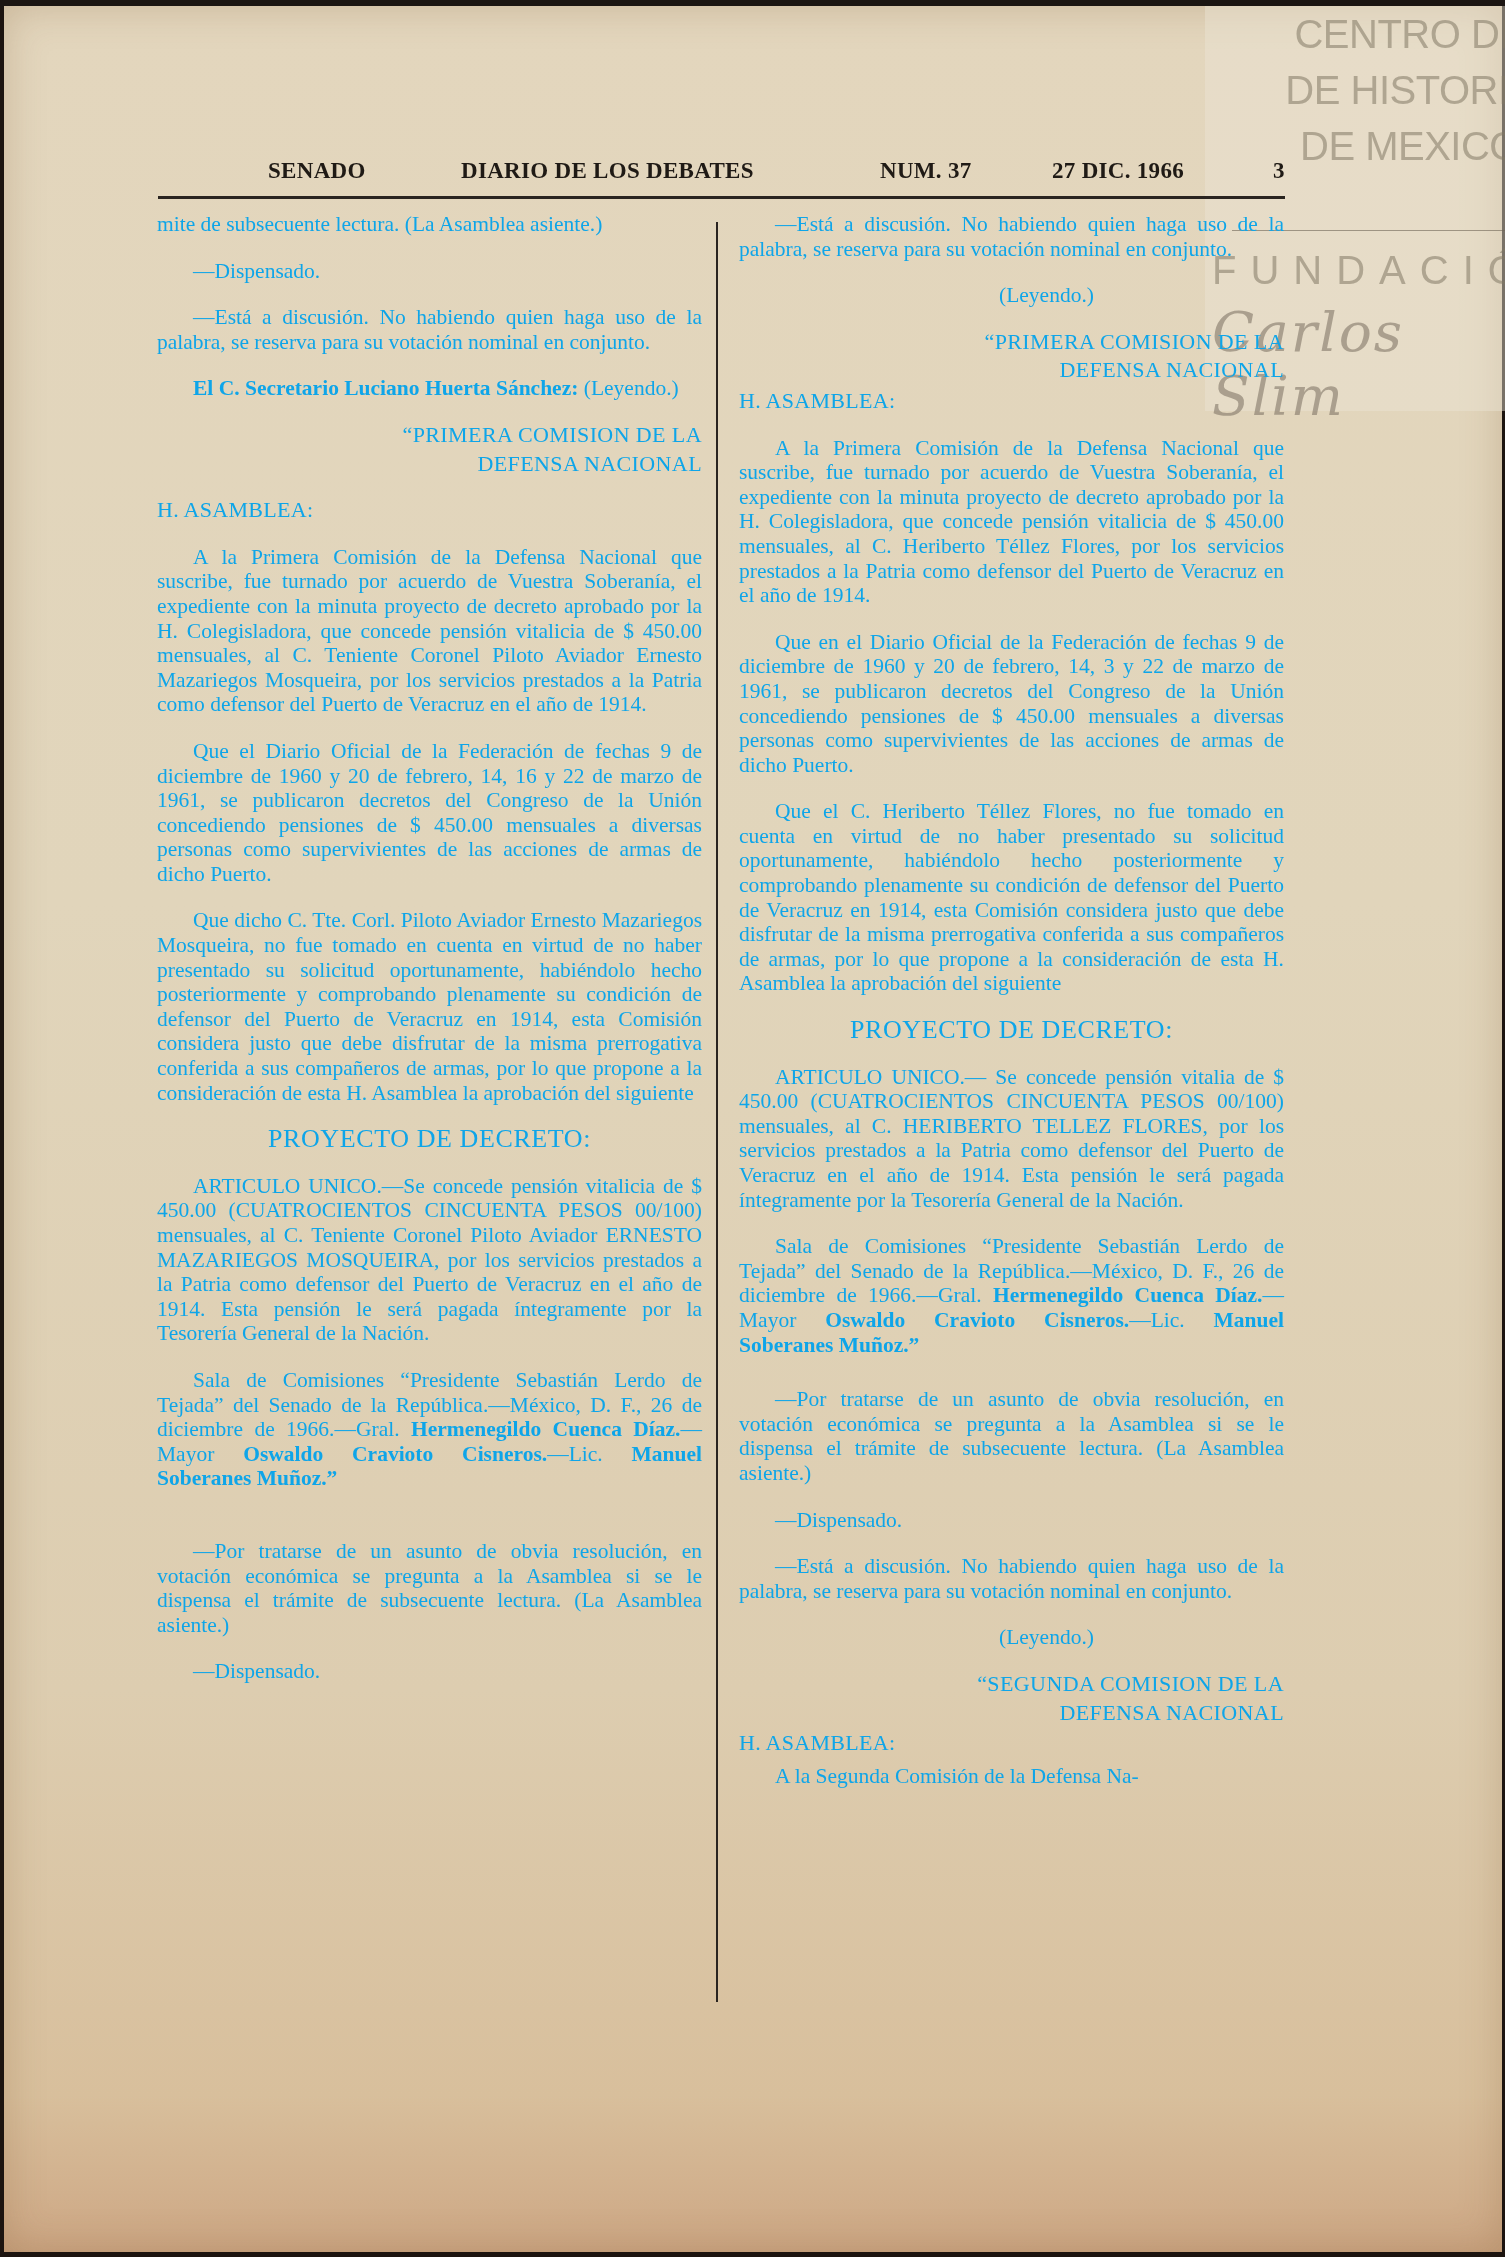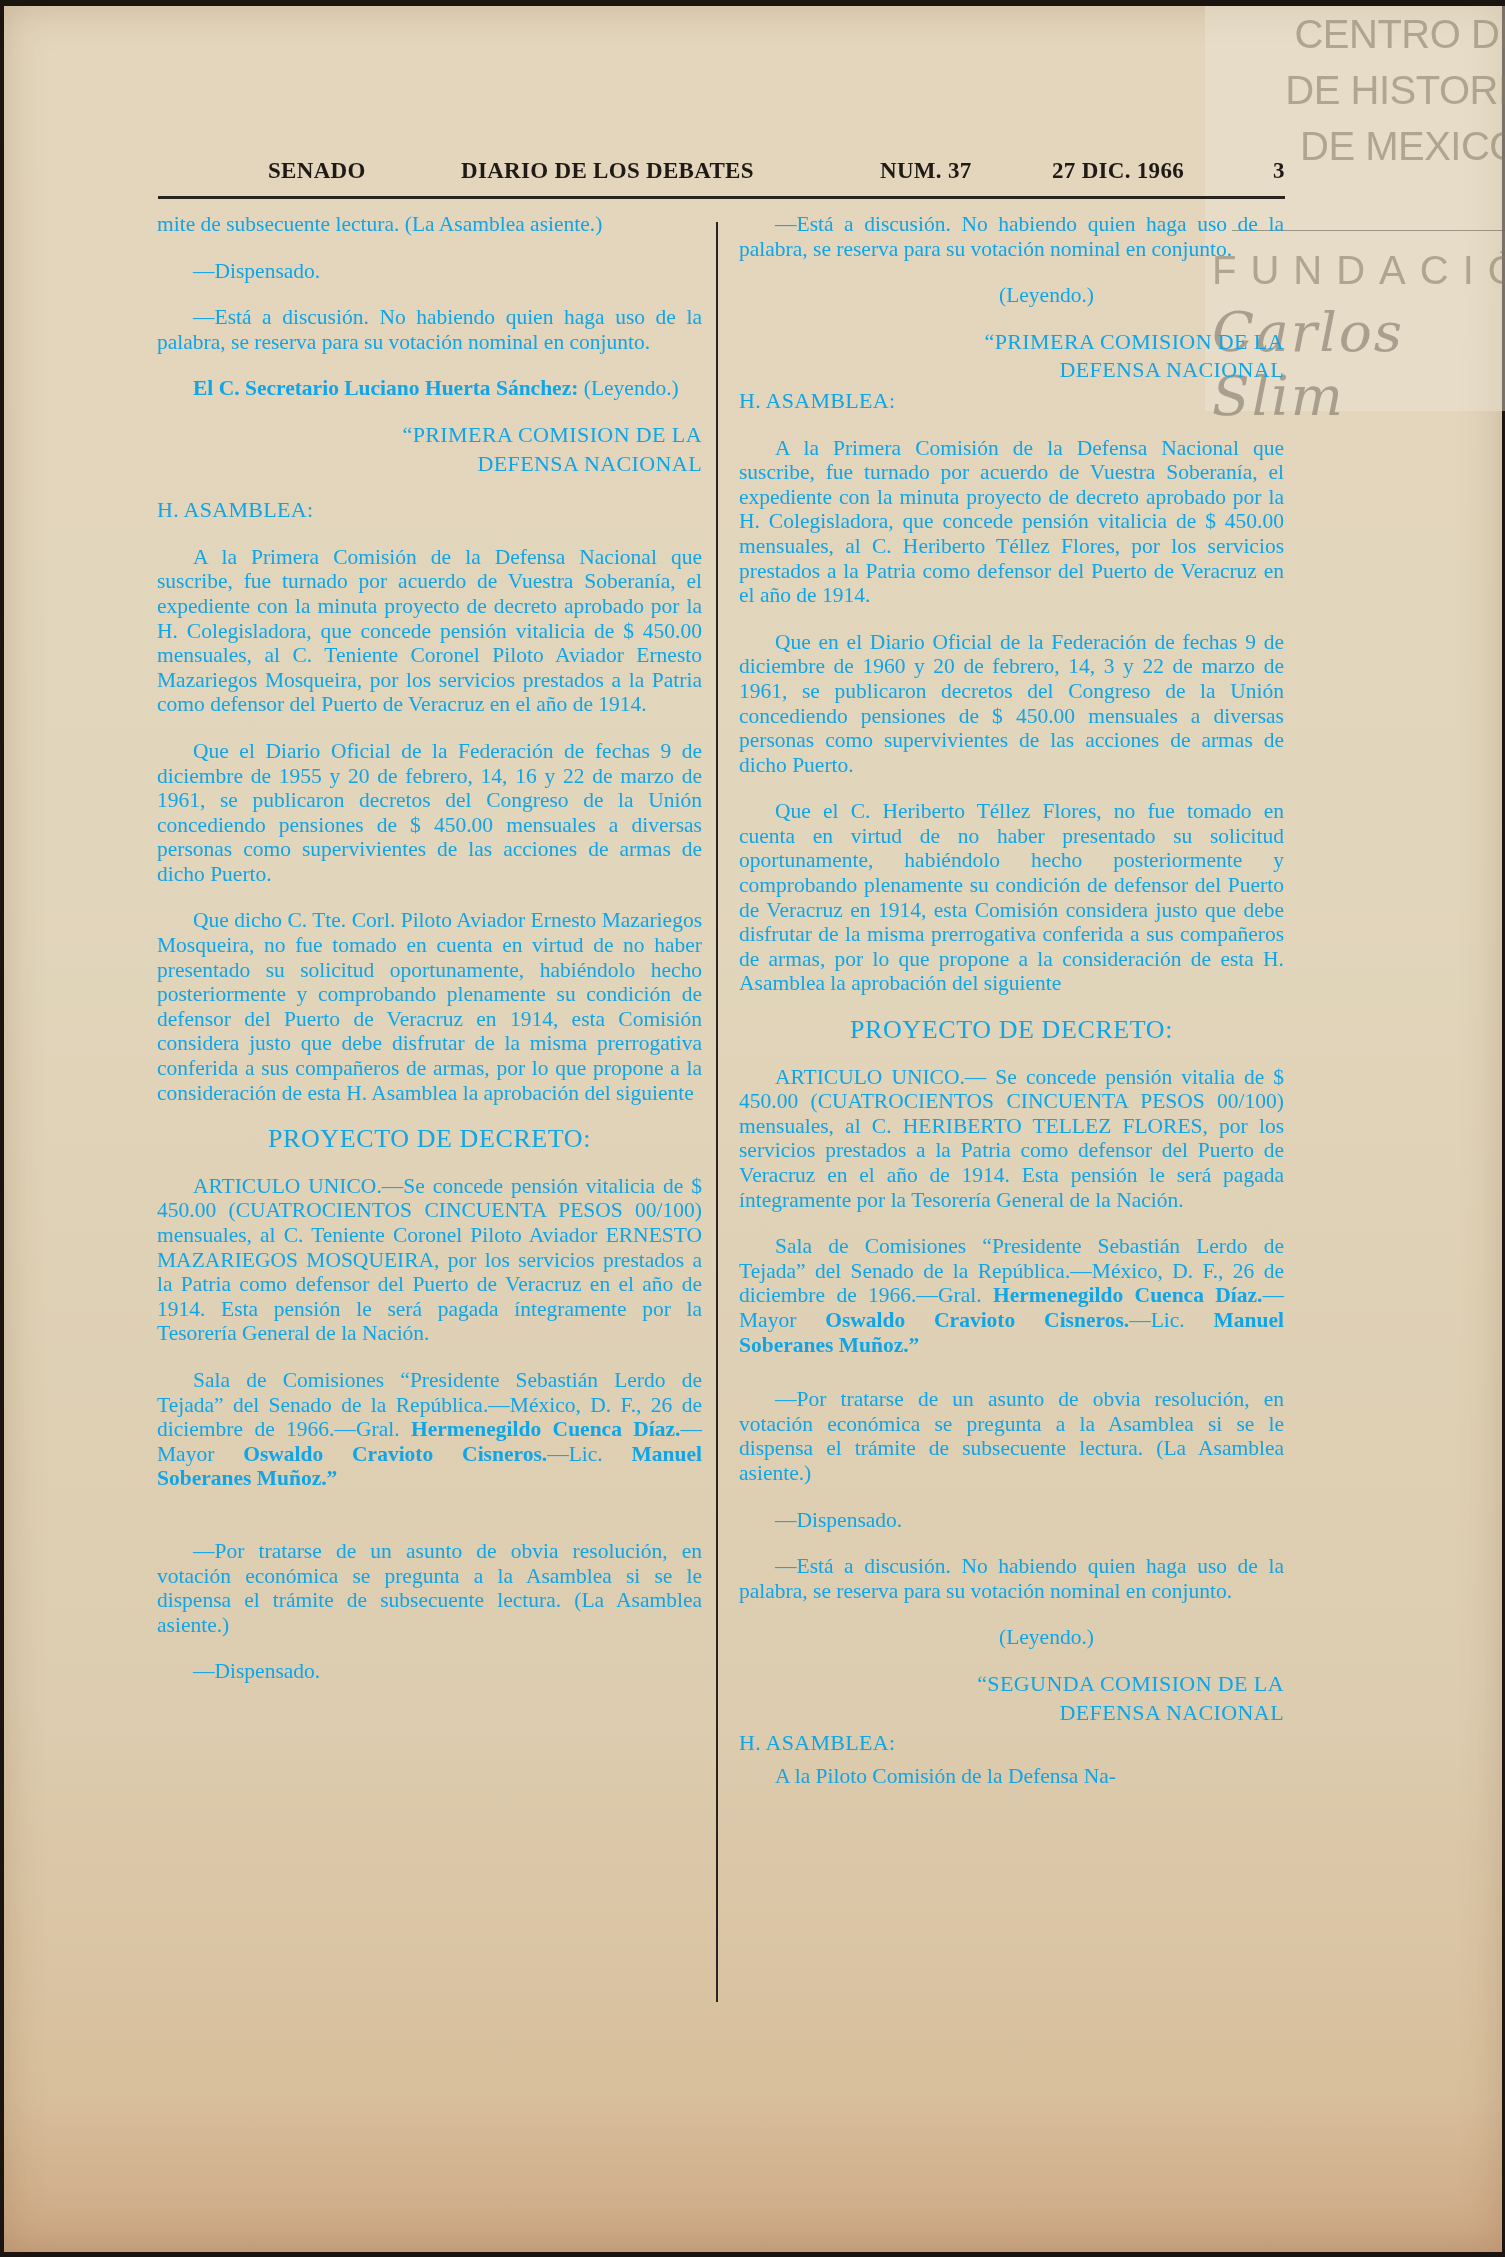--- a/index.html
+++ b/index.html
@@ -77,21 +77,21 @@
 
 <div class="col col-left">
   <p class="noindent">mite de subsecuente lectura. (La Asamblea asiente.)</p>
   <p>—Dispensado.</p>
   <p>—Está a discusión. No habiendo quien haga uso de la palabra, se reserva para su votación nominal en conjunto.</p>
   <p><b>El C. Secretario Luciano Huerta Sánchez:</b> <span>(Leyendo.)</span></p>
   <p class="heading heading-tight">“PRIMERA COMISION DE LA</p>
   <p class="heading">DEFENSA NACIONAL</p>
   <p class="assembly">H. ASAMBLEA:</p>
   <p>A la Primera Comisión de la Defensa Nacional que suscribe, fue turnado por acuerdo de Vuestra Soberanía, el expediente con la minuta proyecto de decreto aprobado por la H. Colegisladora, que concede pensión vitalicia de $ 450.00 mensuales, al C. Teniente Coronel Piloto Aviador Ernesto Mazariegos Mosqueira, por los servicios prestados a la Patria como defensor del Puerto de Veracruz en el año de 1914.</p>
-  <p>Que el Diario Oficial de la Federación de fechas 9 de diciembre de 1955 y 20 de febrero, 14, 16 y 22 de marzo de 1961, se publicaron decretos del Congreso de la Unión concediendo pensiones de $ 450.00 mensuales a diversas personas como supervivientes de las acciones de armas de dicho Puerto.</p>
+  <p>Que el Diario Oficial de la Federación de fechas 9 de diciembre de 1960 y 20 de febrero, 14, 16 y 22 de marzo de 1961, se publicaron decretos del Congreso de la Unión concediendo pensiones de $ 450.00 mensuales a diversas personas como supervivientes de las acciones de armas de dicho Puerto.</p>
   <p>Que dicho C. Tte. Corl. Piloto Aviador Ernesto Mazariegos Mosqueira, no fue tomado en cuenta en virtud de no haber presentado su solicitud oportunamente, habiéndolo hecho posteriormente y comprobando plenamente su condición de defensor del Puerto de Veracruz en 1914, esta Comisión considera justo que debe disfrutar de la misma prerrogativa conferida a sus compañeros de armas, por lo que propone a la consideración de esta H. Asamblea la aprobación del siguiente</p>
   <p class="sub">PROYECTO DE DECRETO:</p>
   <p>ARTICULO UNICO.—Se concede pensión vitalicia de $ 450.00 (CUATROCIENTOS CINCUENTA PESOS 00/100) mensuales, al C. Teniente Coronel Piloto Aviador ERNESTO MAZARIEGOS MOSQUEIRA, por los servicios prestados a la Patria como defensor del Puerto de Veracruz en el año de 1914. Esta pensión le será pagada íntegramente por la Tesorería General de la Nación.</p>
   <p style="margin-bottom:48px;"><span>Sala de Comisiones “Presidente Sebastián Lerdo de Tejada” del Senado de la República.—México, D. F., 26 de diciembre de 1966.—Gral. </span><b>Hermenegildo Cuenca Díaz.</b><span>—Mayor </span><b>Oswaldo Cravioto Cisneros.</b><span>—Lic. </span><b>Manuel Soberanes Muñoz.”</b></p>
   <p>—Por tratarse de un asunto de obvia resolución, en votación económica se pregunta a la Asamblea si se le dispensa el trámite de subsecuente lectura. (La Asamblea asiente.)</p>
   <p>—Dispensado.</p>
 </div>
 
 <div class="col col-right">
   <p>—Está a discusión. No habiendo quien haga uso de la palabra, se reserva para su votación nominal en conjunto.</p>
@@ -105,14 +105,14 @@
   <p class="sub">PROYECTO DE DECRETO:</p>
   <p>ARTICULO UNICO.— Se concede pensión vitalia de $ 450.00 (CUATROCIENTOS CINCUENTA PESOS 00/100) mensuales, al C. HERIBERTO TELLEZ FLORES, por los servicios prestados a la Patria como defensor del Puerto de Veracruz en el año de 1914. Esta pensión le será pagada íntegramente por la Tesorería General de la Nación.</p>
   <p style="margin-bottom:30px;"><span>Sala de Comisiones “Presidente Sebastián Lerdo de Tejada” del Senado de la República.—México, D. F., 26 de diciembre de 1966.—Gral. </span><b>Hermenegildo Cuenca Díaz.</b><span>—Mayor </span><b>Oswaldo Cravioto Cisneros.</b><span>—Lic. </span><b>Manuel Soberanes Muñoz.”</b></p>
   <p>—Por tratarse de un asunto de obvia resolución, en votación económica se pregunta a la Asamblea si se le dispensa el trámite de subsecuente lectura. (La Asamblea asiente.)</p>
   <p>—Dispensado.</p>
   <p>—Está a discusión. No habiendo quien haga uso de la palabra, se reserva para su votación nominal en conjunto.</p>
   <p class="center">(Leyendo.)</p>
   <p class="heading heading-tight">“SEGUNDA COMISION DE LA</p>
   <p class="heading" style="margin-bottom:6px;">DEFENSA NACIONAL</p>
   <p class="assembly" style="margin-bottom:8px;">H. ASAMBLEA:</p>
-  <p>A la Piloto Comisión de la Defensa Na-</p>
+  <p>A la Segunda Comisión de la Defensa Na-</p>
 </div>
 
 </body></html>

